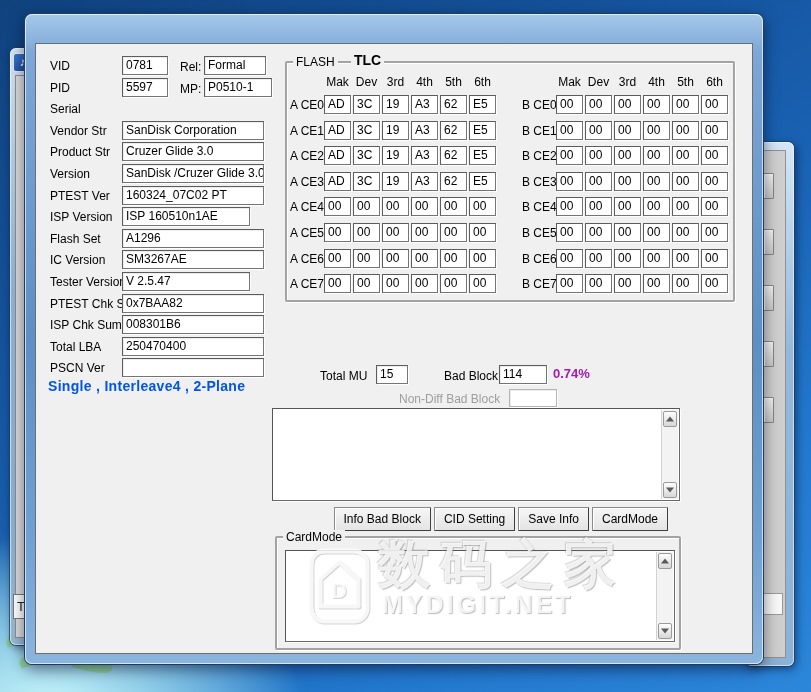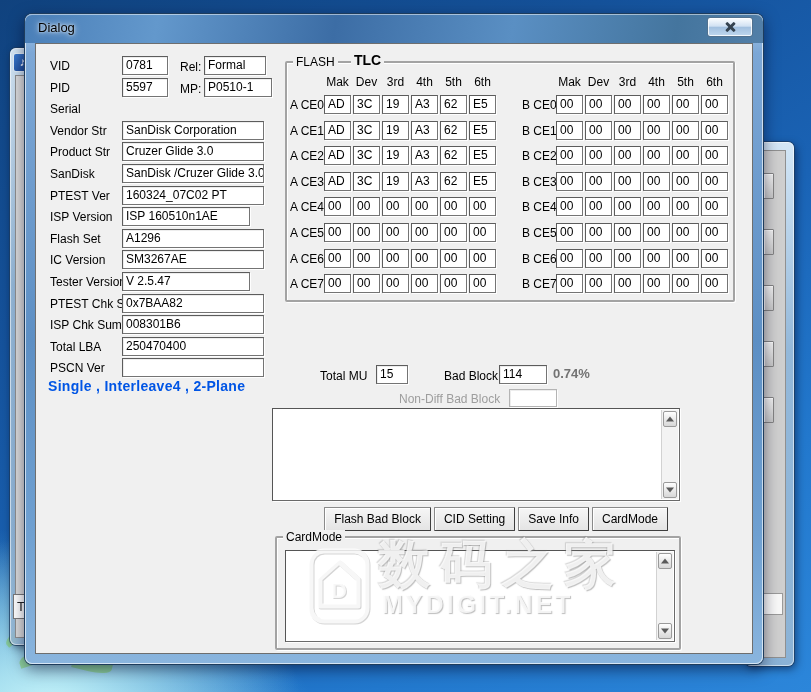--- a/index.html
+++ b/index.html
@@ -114,43 +114,37 @@
       <div class="mini-btn" style="top:22px"></div>
       <div class="mini-btn" style="top:78px"></div>
       <div class="mini-btn" style="top:134px"></div>
       <div class="mini-btn" style="top:190px"></div>
       <div class="mini-btn" style="top:246px"></div>
       <div class="mini-field" style="top:442px"></div>
     </div>
   </div>
 
   <div class="dialog">
-    <div class="titlebar">
-      <span class="title">Dialog</span>
-      <div class="close-btn">
-        <span class="x"></span>
-      </div>
-    </div>
     <div class="content">
 
       <div id="left-rows" style="position:absolute;left:14px;top:6px;width:260px;height:330px;">
           <div class="fld-label" style="left: 0px; top: 9px;">VID</div>
           <div class="textfield" style="left: 72px; top: 6px; width: 46px;">0781</div>
           <div class="fld-label" style="left: 130px; top: 10px;">Rel:</div>
           <div class="textfield" style="left: 154px; top: 6px; width: 62px;">Formal</div>
           <div class="fld-label" style="left: 0px; top: 31px;">PID</div>
           <div class="textfield" style="left: 72px; top: 28px; width: 46px;">5597</div>
           <div class="fld-label" style="left: 130px; top: 32px;">MP:</div>
           <div class="textfield" style="left: 154px; top: 28px; width: 68px;">P0510-1</div>
           <div class="fld-label" style="left: 0px; top: 52px;">Serial</div>
           <div class="fld-label" style="left: 0px; top: 74px;">Vendor Str</div>
           <div class="textfield" style="left: 72px; top: 71px; width: 142px;">SanDisk Corporation</div>
           <div class="fld-label" style="left: 0px; top: 95px;">Product Str</div>
           <div class="textfield" style="left: 72px; top: 92px; width: 142px;">Cruzer Glide 3.0</div>
-          <div class="fld-label" style="left: 0px; top: 117px;">SanDisk</div>
+          <div class="fld-label" style="left: 0px; top: 117px;">Version</div>
           <div class="textfield" style="left: 72px; top: 114px; width: 142px;">SanDisk /Cruzer Glide 3.0</div>
           <div class="fld-label" style="left: 0px; top: 139px;">PTEST Ver</div>
           <div class="textfield" style="left: 72px; top: 136px; width: 142px;">160324_07C02 PT</div>
           <div class="fld-label" style="left: 0px; top: 160px;">ISP Version</div>
           <div class="textfield" style="left: 72px; top: 157px; width: 128px;">ISP 160510n1AE</div>
           <div class="fld-label" style="left: 0px; top: 182px;">Flash Set</div>
           <div class="textfield" style="left: 72px; top: 179px; width: 142px;">A1296</div>
           <div class="fld-label" style="left: 0px; top: 203px;">IC Version</div>
           <div class="textfield" style="left: 72px; top: 200px; width: 142px;">SM3267AE</div>
           <div class="fld-label" style="left: 0px; top: 225px;">Tester Version</div>
@@ -297,37 +291,37 @@
             <div class="cellfield" style="left: 121px; top: 199px;">00</div>
             <div class="cellfield" style="left: 150px; top: 199px;">00</div>
             <div class="cellfield" style="left: 179px; top: 199px;">00</div>
           </div>
       </div>
 
       <span class="fld-label" style="left:284px;top:325px">Total MU</span>
       <div class="textfield" style="left:340px;top:321px;width:32px">15</div>
       <span class="fld-label" style="left:408px;top:325px">Bad Block</span>
       <div class="textfield" style="left:463px;top:321px;width:48px">114</div>
-      <span class="pct" style="color: #737373;">0.74%</span>
+      <span class="pct" style="color: #a21caf;">0.74%</span>
       <span class="fld-label disabled" style="left:363px;top:348px">Non-Diff Bad Block</span>
       <div class="textfield disabled" style="left:473px;top:345px;width:48px;height:18px"></div>
 
       <div class="listbox main-list">
           <div class="scrollbar">
             <div class="sb-btn sb-up">
               <span class="arr arr-up"></span>
             </div>
             <div class="sb-btn sb-dn">
               <span class="arr arr-dn"></span>
             </div>
           </div>
         </div>
 
       <div class="btn-row" id="btn-row">
-          <button class="btn">Flash Bad Block</button>
+          <button class="btn">Info Bad Block</button>
           <button class="btn">CID Setting</button>
           <button class="btn">Save Info</button>
           <button class="btn">CardMode</button>
         </div>
 
       <div class="groupbox card-box">
         <span class="legend" style="left:6px;">CardMode</span>
         <div class="listbox card-list">
             <div class="scrollbar">
               <div class="sb-btn sb-up">

